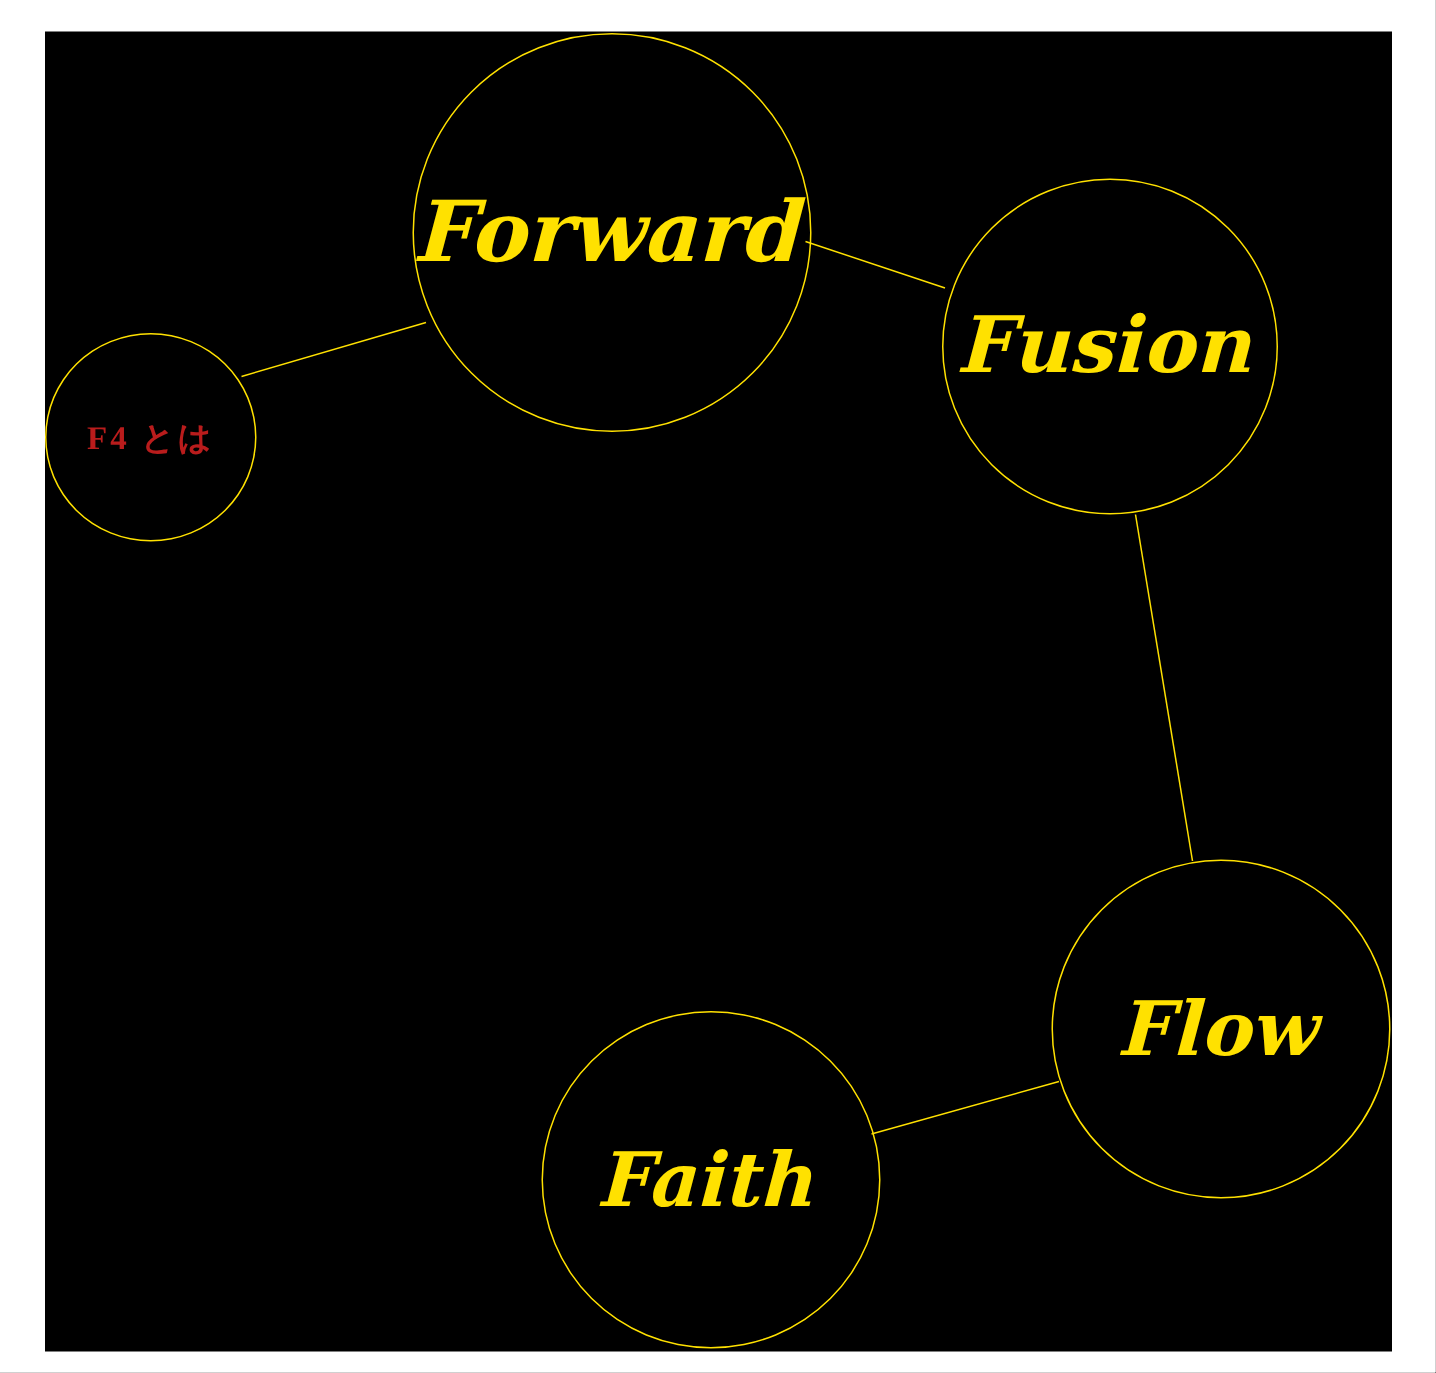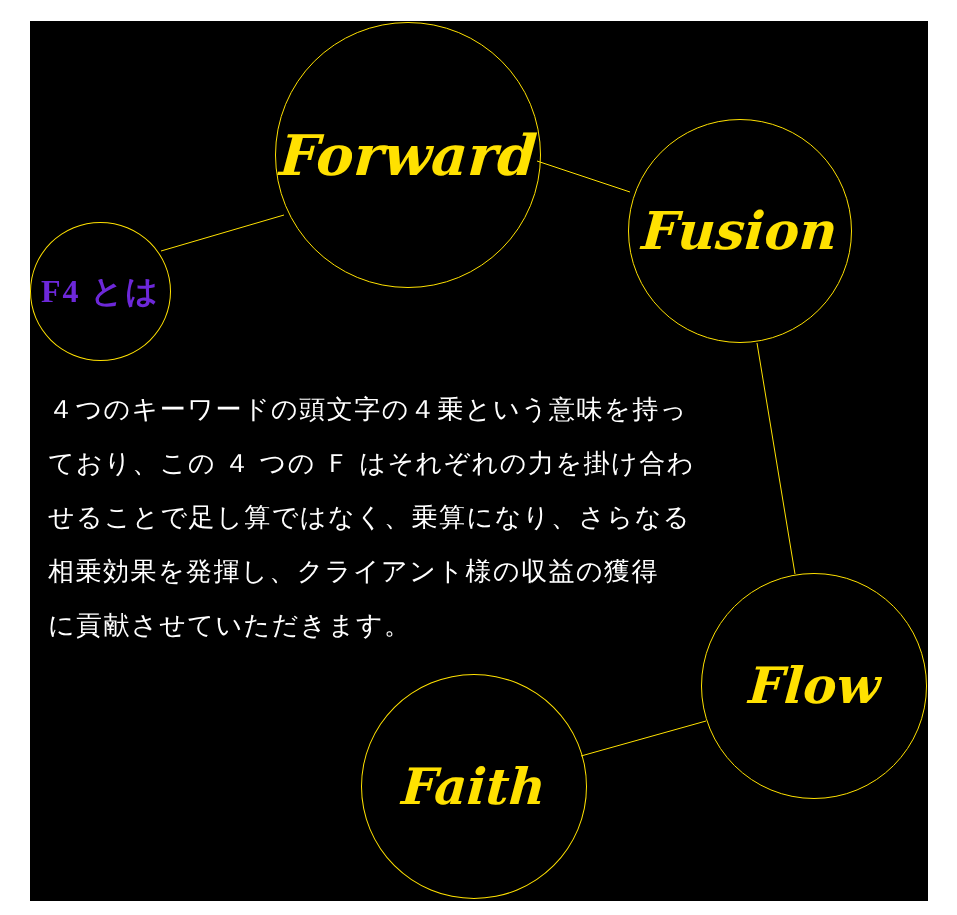--- a/index.html
+++ b/index.html
@@ -55,24 +55,24 @@
     transform: skewX(-4deg);
     white-space: nowrap;
     line-height: 1;
   }
   .node-forward .script-label { font-size: 56px; }
   .node-fusion  .script-label { font-size: 52px; }
   .node-flow    .script-label { font-size: 50px; }
   .node-faith   .script-label { font-size: 50px; }
 
   .f4-label {
-    color: #6d28d9;
+    color: #b91c1c;
     font-family: "Liberation Serif", "DejaVu Serif", serif;
     font-weight: 700;
-    font-size: 32px;
+    font-size: 22px;
     letter-spacing: 2px;
     white-space: nowrap;
   }
 
   .description {
     position: absolute;
     left: 48px;
     top: 383px;
     color: #ffffff;
     font-size: 26px;
@@ -108,20 +108,13 @@
   </div>
 
   <div class="node node-flow">
     <span class="script-label">Flow</span>
   </div>
 
   <div class="node node-faith">
     <span class="script-label">Faith</span>
   </div>
 
-  <div class="description">
-    <div class="line">４つのキーワードの頭文字の４乗という意味を持っ</div>
-    <div class="line">ており、この ４ つの Ｆ はそれぞれの力を掛け合わ</div>
-    <div class="line">せることで足し算ではなく、乗算になり、さらなる</div>
-    <div class="line">相乗効果を発揮し、クライアント様の収益の獲得</div>
-    <div class="line">に貢献させていただきます。</div>
-  </div>
 </div>
 
 </body></html>

